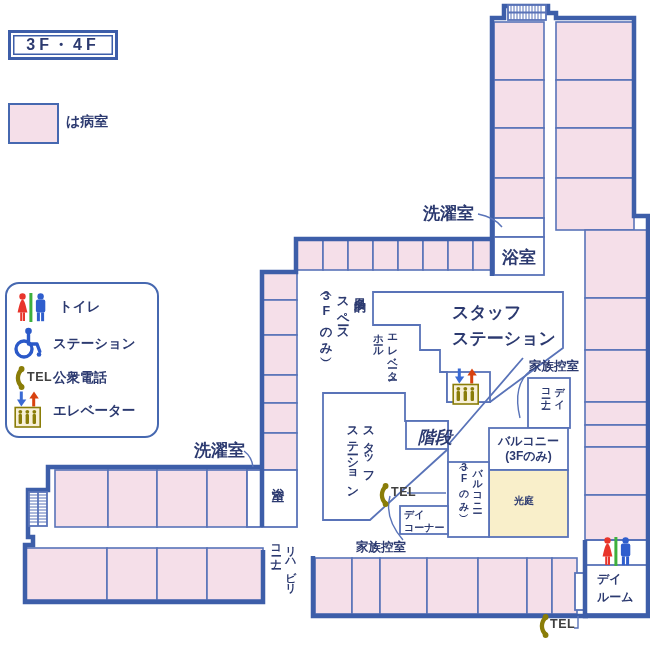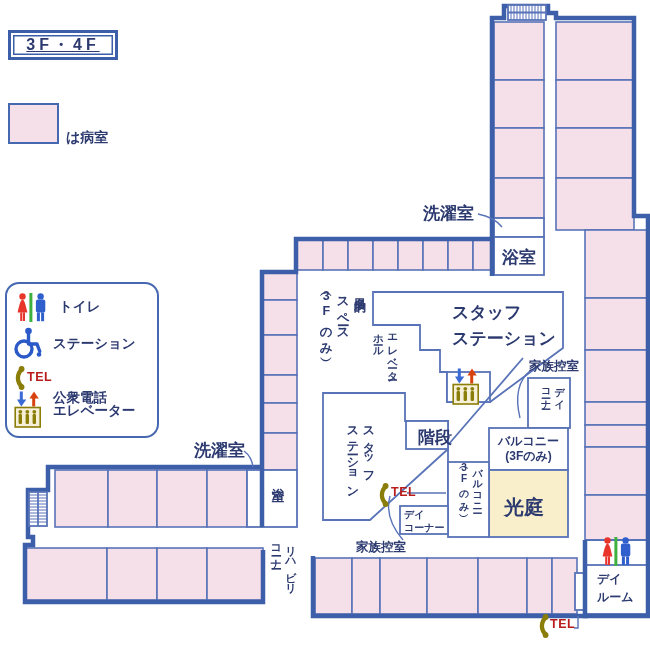--- a/index.html
+++ b/index.html
@@ -9,24 +9,24 @@
   .pr{fill:#f5dfe9;stroke:#5973b8;stroke-width:1.6;}
   .wr{fill:#ffffff;stroke:#5973b8;stroke-width:1.8;}
   .cr{fill:#f9efca;stroke:#5973b8;stroke-width:1.8;}
   .wall{fill:none;stroke:#3d5ea9;stroke-width:4.5;stroke-linejoin:miter;}
   .thin{fill:none;stroke:#5973b8;stroke-width:1.8;}
   .ptr{fill:none;stroke:#5973b8;stroke-width:1.4;}
   .hatch{stroke:#5973b8;stroke-width:1;}
   .label{position:absolute;color:#2c3a70;font-weight:700;white-space:pre-line;
          font-size:17px;line-height:1.25;}
   .v{writing-mode:vertical-rl;text-orientation:upright;letter-spacing:1px;line-height:1.35;}
-  .tel{color:#b91c1c;font-weight:700;font-size:12.5px;letter-spacing:0.5px;}
+  .tel{color:#404040;font-weight:700;font-size:12.5px;letter-spacing:0.5px;}
   #floor-title{left:8px;top:30px;width:104px;height:24px;border:3px solid #3d5ea9;
       box-shadow:inset 0 0 0 2px #fff,inset 0 0 0 3.5px #3d5ea9;
-      text-align:center;line-height:24px;font-size:16px;letter-spacing:4px;text-decoration:underline;}
+      text-align:center;line-height:24px;font-size:16px;letter-spacing:4px;}
   #room-swatch{position:absolute;left:8px;top:103px;width:47px;height:37px;
       background:#f5dfe9;border:2px solid #4668b0;}
   #legend-box{position:absolute;left:5px;top:282px;width:150px;height:152px;
       border:2.5px solid #4668b0;border-radius:14px;}
 </style>
 </head>
 <body>
 
 <div id="canvas">
 
@@ -198,44 +198,44 @@
   <use href="#ic-phone" transform="translate(535,613)"></use>
 
   <use href="#ic-toilet" transform="translate(16,293)"></use>
   <use href="#ic-wheel" transform="translate(12,327)"></use>
   <use href="#ic-phone" transform="translate(11,365)"></use>
   <use href="#ic-elev" transform="translate(14,391)"></use>
 </svg>
 
 <div id="floor-title" class="label">3F・4F</div>
 <div id="room-swatch"></div>
-<div class="label" style="left:66px;top:113px;font-size:14px;margin-top:16px;">は病室</div>
+<div class="label" style="left:66px;top:113px;font-size:14px;">は病室</div>
 <div id="legend-box"></div>
 <div class="label" style="left:59px;top:299px;font-size:13.5px;">トイレ</div>
 <div class="label" style="left:53px;top:336px;font-size:13.5px;">ステーション</div>
 <div class="label tel" style="position:absolute;left:27px;top:370px;">TEL</div>
-<div class="label" style="left:53px;top:370px;font-size:13.5px;margin-top:20px;">公衆電話</div>
+<div class="label" style="left:53px;top:370px;font-size:13.5px;">公衆電話</div>
 <div class="label" style="left:53px;top:403px;font-size:13.5px;">エレベーター</div>
 
 <div class="label" style="left:423px;top:203px;">洗濯室</div>
 <div class="label" style="left:494px;top:247px;width:50px;text-align:center;">浴室</div>
 <div class="label" style="left:452px;top:300px;line-height:1.55;">スタッフ
 ステーション</div>
 <div class="label v" style="left:314px;top:288px;height:105px;width:54px;font-size:12.5px;">多目的
 スペース
 （3Fのみ）</div>
 <div class="label v" style="left:372px;top:327px;height:108px;width:28px;font-size:10.5px;letter-spacing:0;">エレベーター
 ホール</div>
 <div class="label" style="left:529px;top:359px;font-size:12.5px;">家族控室</div>
 <div class="label v" style="left:534px;top:381px;height:46px;width:32px;font-size:10px;letter-spacing:0;">デイ
 コーナー</div>
 <div class="label" style="left:489px;top:434px;width:79px;text-align:center;font-size:12px;">バルコニー
 (3Fのみ)</div>
-<div class="label" style="left:489px;top:495px;width:70px;text-align:center;font-size:20px;">光庭</div>
-<div class="label" style="left:406px;top:427px;width:58px;text-align:center;">階段</div>
+<div class="label" style="left:489px;top:495px;width:70px;text-align:center;font-size:10px;">光庭</div>
+<div class="label" style="left:406px;top:427px;width:58px;text-align:center;font-style:italic;">階段</div>
 <div class="label v" style="left:343px;top:418px;height:115px;width:34px;font-size:12px;">スタッフ
 ステーション</div>
 <div class="label v" style="left:450px;top:462px;height:78px;width:34px;font-size:10px;letter-spacing:0;">バルコニー
 （3Fのみ）</div>
 <div class="label" style="left:404px;top:508px;font-size:10px;line-height:1.3;">デイ
 コーナー</div>
 <div class="label" style="left:356px;top:540px;font-size:12.5px;">家族控室</div>
 <div class="label" style="left:194px;top:440px;">洗濯室</div>
 <div class="label v" style="left:269px;top:478px;height:45px;font-size:12.5px;">浴室</div>
 <div class="label v" style="left:264px;top:538px;height:70px;width:34px;font-size:11px;letter-spacing:0;">リハビリ

